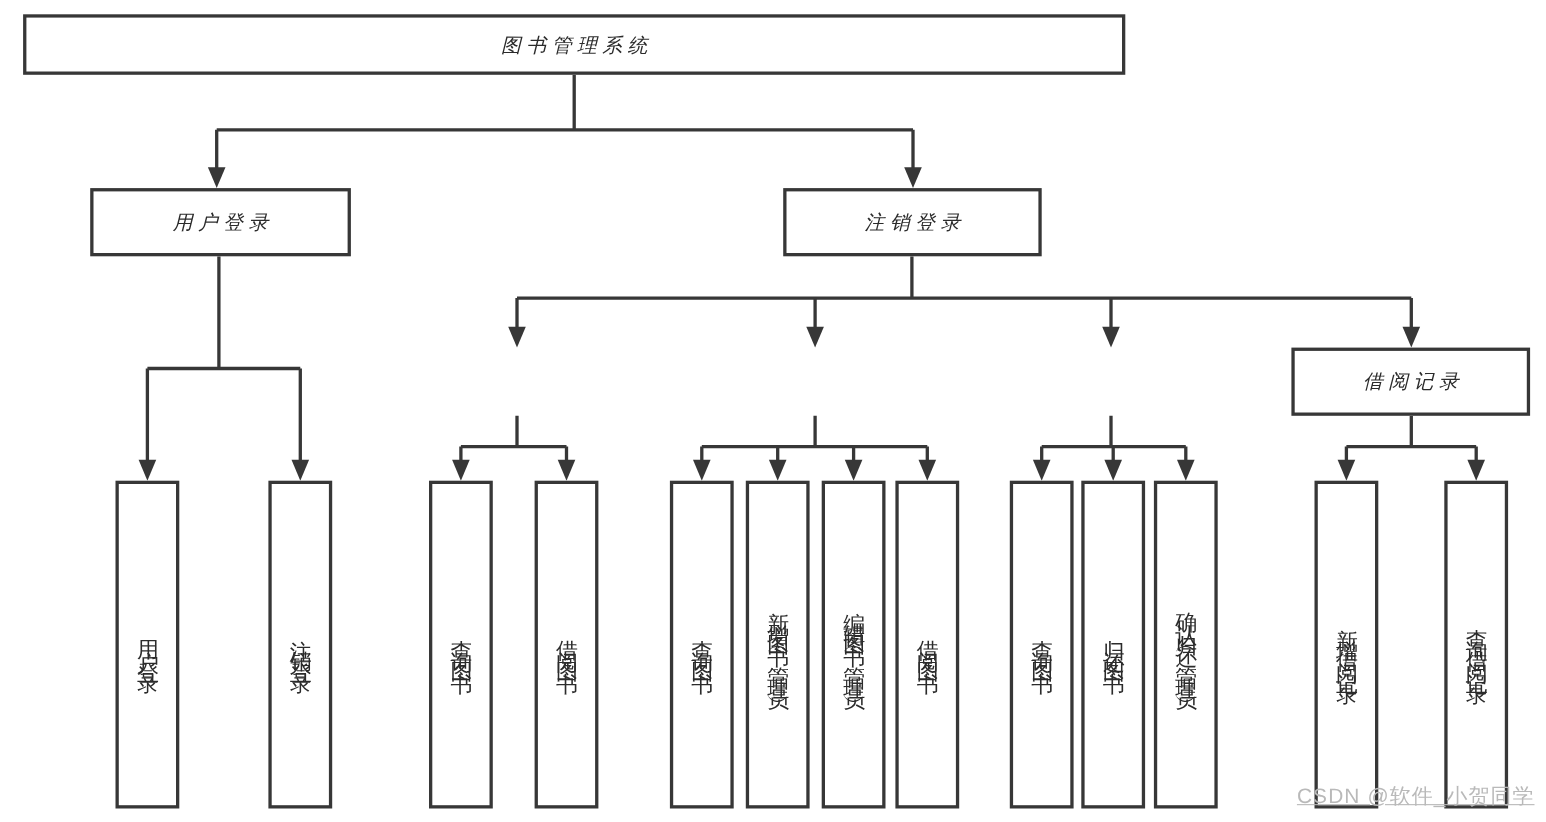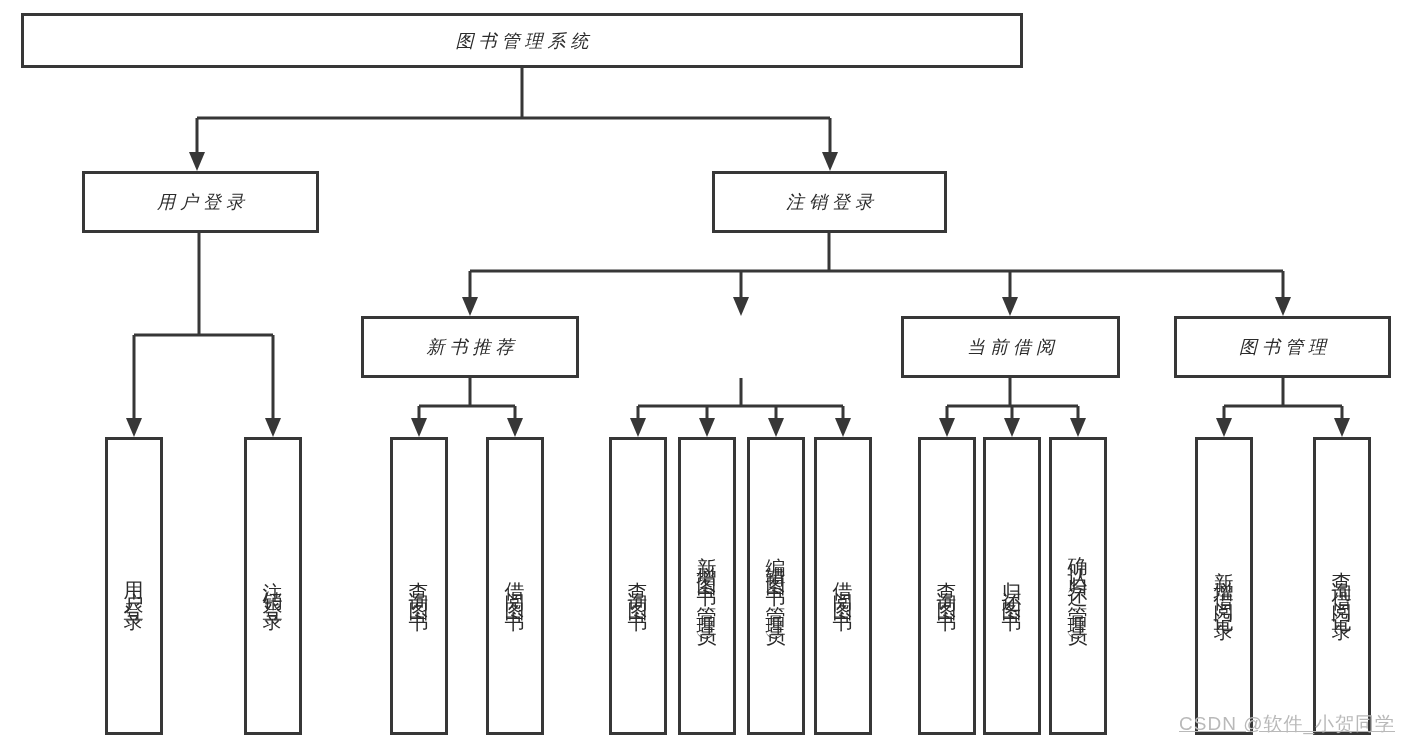--- a/index.html
+++ b/index.html
@@ -114,28 +114,22 @@
     <span class="hlabel">图书管理系统</span>
   </div>
 
   <div class="box" style="left:82px;top:171px;width:237px;height:62px">
     <span class="hlabel">用户登录</span>
   </div>
   <div class="box" style="left:712px;top:171px;width:235px;height:62px">
     <span class="hlabel">注销登录</span>
   </div>
 
-  <div class="box" style="left:361px;top:316px;width:218px;height:62px">
-    <span class="hlabel">新书推荐</span>
-  </div>
-  <div class="box" style="left:901px;top:316px;width:219px;height:62px">
-    <span class="hlabel">当前借阅</span>
-  </div>
   <div class="box" style="left:1174px;top:316px;width:217px;height:62px">
-    <span class="hlabel">图书管理</span>
+    <span class="hlabel">借阅记录</span>
   </div>
 
   <div class="box leaf" style="left:105px">
     <span class="vtext">用户登录</span>
   </div>
   <div class="box leaf" style="left:244px">
     <span class="vtext">注销登录</span>
   </div>
 
   <div class="box leaf" style="left:390px">

